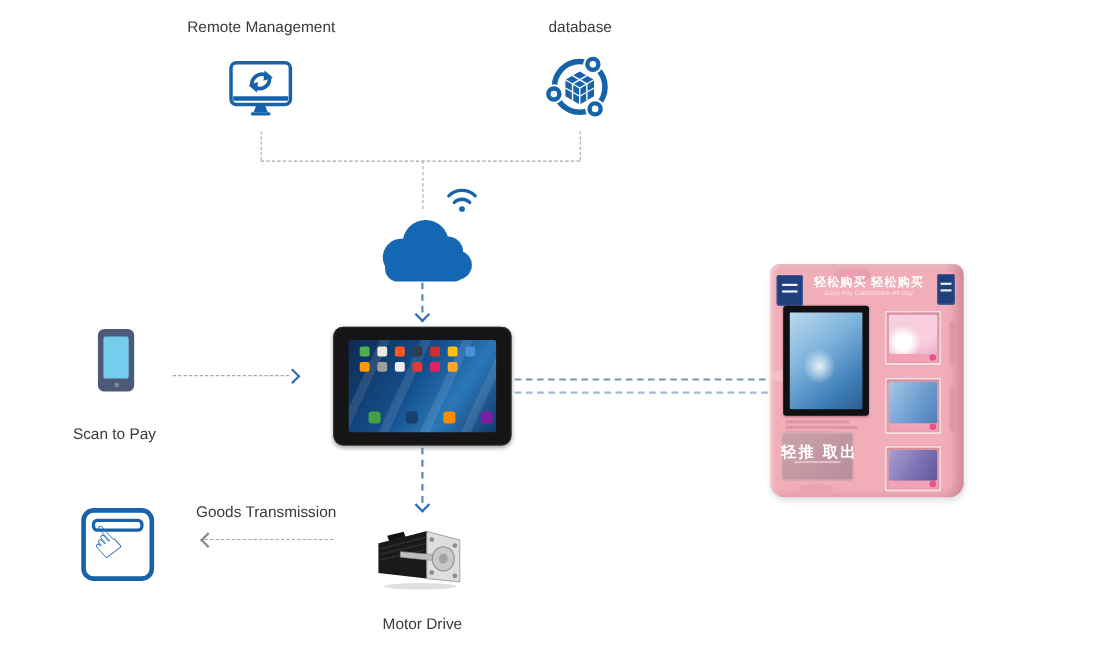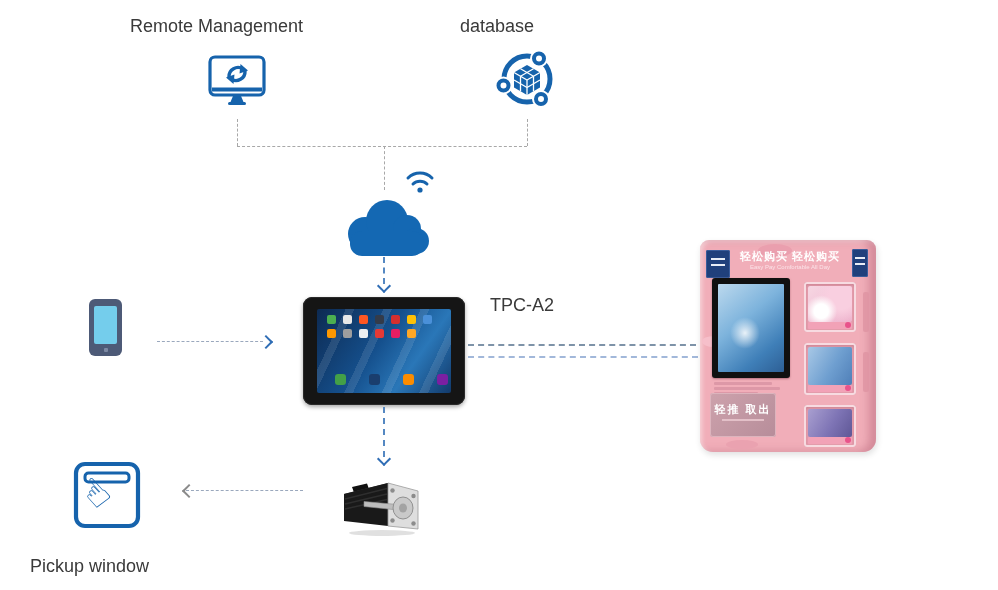--- a/index.html
+++ b/index.html
@@ -1,21 +1,21 @@
 <!DOCTYPE html>
 <html style="--icon-blue: #1663ac; --cloud-blue: #1468b3; --machine-pink: #f1aeb9; --label-text: #3a3a3a;"><head>
 <meta charset="utf-8">
 <style>
   html,body{margin:0;padding:0;background:#fff;}
   #canvas{
     position:relative;width:998px;height:590px;background:#fff;overflow:hidden;
     font-family:"Liberation Sans","DejaVu Sans",sans-serif;color:var(--label-text,#3a3a3a);
   }
   .abs{position:absolute;}
-  .label{font-size:18px;color:var(--label-text,#3a3a3a);white-space:nowrap;}
+  .label{font-size:14px;color:var(--label-text,#3a3a3a);text-align:center;white-space:nowrap;}
   
   .dash-h{border-top:1px dashed #a8a8a8;height:0;}
   .dash-v{border-left:1px dashed #a8a8a8;width:0;}
   .dash-v-blue{border-left:2px dashed #5588c2;width:0;}
   .dash-h-blueA{border-top:2px dashed #7e93a8;height:0;}
   .dash-h-blueB{border-top:2px dashed #a2b8da;height:0;}
   .dash-h-gray{border-top:1px dashed #9aa8bd;height:0;}
   .chev{width:8px;height:8px;border-right:2px solid #2f6db5;border-bottom:2px solid #2f6db5;}
   .chev-down{transform:rotate(45deg);}
   .chev-right{transform:rotate(-45deg);}
@@ -63,21 +63,21 @@
   .vm-win .strip{position:absolute;left:4px;right:4px;bottom:3px;height:7px;background:#f2a2b7;border-radius:1px;}
   .vm-win .dot{position:absolute;right:5px;bottom:4px;width:6px;height:6px;border-radius:50%;background:#e8538b;}
   .prod-1{background:radial-gradient(circle at 30% 70%,#ffffff 18%,rgba(255,255,255,0) 40%),
           radial-gradient(circle at 75% 30%,#f9cfe0 30%,rgba(255,255,255,0) 60%),linear-gradient(135deg,#f6d6e2,#eeb3cd);}
   .prod-2{background:linear-gradient(120deg,#a8c8e6 0%,#6f9fd0 55%,#4f7fb8 100%);}
   .prod-3{background:linear-gradient(120deg,#a99fd0 0%,#7e74b5 55%,#5f5796 100%);}
   .vm-textlines i{position:absolute;left:0;height:3px;background:#dd98a7;border-radius:1px;}
   .vm-pickup{position:absolute;left:10px;top:153px;width:66px;height:44px;border-radius:3px;
     background:linear-gradient(135deg,#cda2ac,#b78d9a);box-shadow:inset 0 0 0 1px #dcb4bd;}
   .vm-pickup .cn{position:absolute;left:0;right:0;top:9px;text-align:center;color:#fff;
-    font-size:11px;font-weight:bold;letter-spacing:2px;white-space:nowrap;}
+    font-size:14px;font-weight:bold;letter-spacing:2px;white-space:nowrap;}
   .vm-pickup .sub{position:absolute;left:12px;right:12px;top:26px;height:2px;background:#e3c0c8;}
   .vm-side-dec{position:absolute;width:6px;background:#de93a3;border-radius:2px;opacity:.8;}
 </style>
 </head>
 <body>
 
 <div id="canvas">
 
   <div class="abs label" style="left:130px;top:16px;width:215px;">Remote Management</div>
   <div class="abs label" style="left:460px;top:16px;width:135px;">database</div>
@@ -165,30 +165,30 @@
       <div class="dock-row" id="dock-row">
           <div class="dock-ic" style="background: rgb(67, 160, 71);"></div>
           <div class="dock-ic" style="background: rgb(26, 62, 110);"></div>
           <div class="dock-ic" style="background: rgb(251, 140, 0);"></div>
           <div class="dock-ic" style="background: rgb(123, 31, 162);"></div>
         </div>
     </div>
   </div>
 
   <div class="abs label" style="left:490px;top:296px;width:190px;line-height:18px;">
-    <div>TPC-A2</div>
   </div>
 
   <div class="abs dash-h-blueA" style="left:468px;top:344px;width:228px;"></div>
   <div class="abs dash-h-blueB" style="left:468px;top:356px;width:230px;"></div>
 
   <div class="abs phone" style="left:89px;top:299px;">
     <div class="scr"></div>
     <div class="home"></div>
   </div>
+  <div class="abs label" style="left:34px;top:386px;width:140px;">Scan to Pay</div>
   <div class="abs dash-h-gray" style="left:157px;top:341px;width:106px;"></div>
   <div class="abs chev chev-right" style="left:261px;top:337px;"></div>
 
   <div class="abs vm" style="left:700px;top:240px;">
     <div class="cloud-dec" style="left:58px;top:4px;width:34px;height:13px;background:#ea9fae;"></div>
     <div class="cloud-dec" style="left:128px;top:46px;width:28px;height:12px;background:#f6bfca;"></div>
     <div class="cloud-dec" style="left:2px;top:96px;width:24px;height:11px;background:#f6bfca;"></div>
     <div class="cloud-dec" style="left:26px;top:200px;width:32px;height:9px;background:#eaa2b0;"></div>
     <div class="badge" style="left:6px;top:10px;width:24px;height:28px;">
         <i style="top:8px;"></i>
@@ -231,22 +231,22 @@
     <div class="vm-side-dec" style="left:163px;top:112px;height:40px;"></div>
   </div>
 
   <div class="abs" style="left:72px;top:460px;width:70px;height:70px;">
     <svg width="70" height="70" viewBox="0 0 70 70">
       <rect x="4" y="4" width="62" height="62" rx="9" class="blue-stroke" stroke-width="4.2"></rect>
       <rect x="13" y="13" width="44" height="9" rx="3.5" class="blue-stroke" stroke-width="3"></rect>
     </svg>
     <span class="hand-glyph">☝</span>
   </div>
-  <div class="abs label" style="left:30px;top:556px;width:160px;">Pickup window</div>
-
+
+  <div class="abs label" style="left:162px;top:457px;width:160px;">Goods Transmission</div>
   <div class="abs dash-h-gray" style="left:186px;top:490px;width:117px;"></div>
   <div class="abs chev chev-left chev-gray" style="left:184px;top:486px;"></div>
 
   <div class="abs dash-v-blue" style="left:383px;top:407px;height:50px;"></div>
   <div class="abs chev chev-down" style="left:379px;top:454px;"></div>
 
   <svg class="abs" style="left:340px;top:470px;" width="84" height="68" viewBox="0 0 84 68">
     <ellipse cx="42" cy="63" rx="33" ry="3" fill="rgba(0,0,0,.12)"></ellipse>
     <polygon points="12,17 27,13.5 29,19 14,22.5" fill="#111"></polygon>
     <polygon points="4,24 48,13 57,17.5 14,29" fill="#3d3d3d"></polygon>
@@ -256,14 +256,15 @@
     <line x1="5" y1="39" x2="47" y2="29.5" stroke="#2e2e2e" stroke-width="1.4"></line>
     <polygon points="48,13 78,21 78,59 48,56" fill="#dedede" stroke="#9a9a9a" stroke-width="0.8"></polygon>
     <polygon points="24,31.5 63,35 63,40.5 24,36.5" fill="#bdbdbd" stroke="#8f8f8f" stroke-width="0.6"></polygon>
     <ellipse cx="63" cy="38" rx="10" ry="11" fill="#c9c9c9" stroke="#909090" stroke-width="1"></ellipse>
     <ellipse cx="63" cy="38" rx="4" ry="4.5" fill="#a3a3a3"></ellipse>
     <circle cx="52.5" cy="20.5" r="2.2" fill="#8c8c8c"></circle>
     <circle cx="73.5" cy="26" r="2.2" fill="#8c8c8c"></circle>
     <circle cx="52.5" cy="50.5" r="2.2" fill="#8c8c8c"></circle>
     <circle cx="73.5" cy="53.5" r="2.2" fill="#8c8c8c"></circle>
   </svg>
+  <div class="abs label" style="left:314px;top:559px;width:140px;">Motor Drive</div>
 
 </div>
 
 </body></html>

